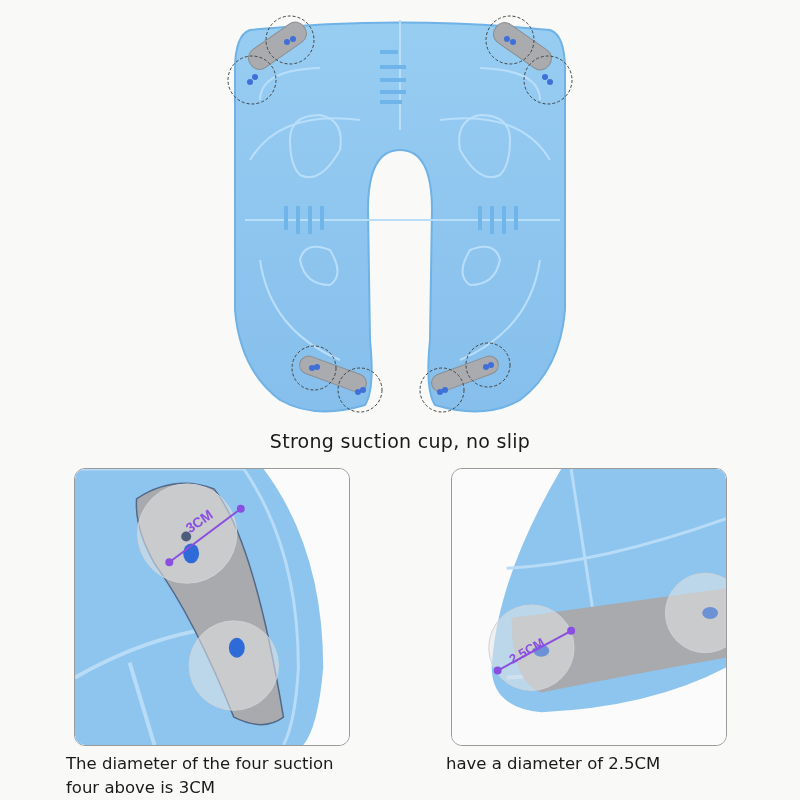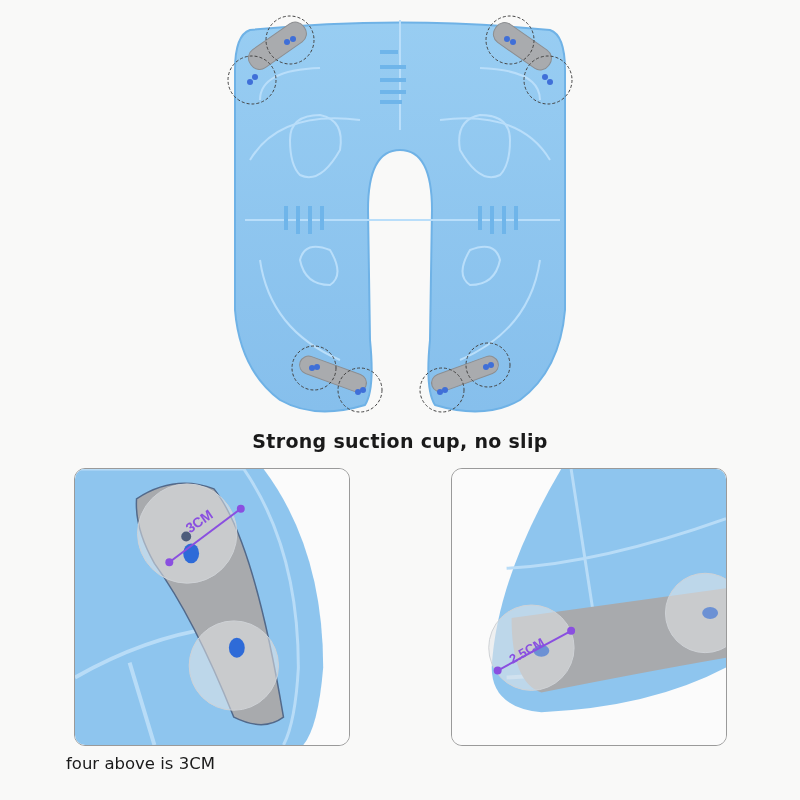--- a/index.html
+++ b/index.html
@@ -1,18 +1,18 @@
 <!DOCTYPE html>
 <html><head>
 <meta charset="utf-8">
 <style>
   html,body{margin:0;padding:0;}
   body{width:800px;height:800px;background:#f9f9f8;position:relative;overflow:hidden;font-family:"DejaVu Sans","Liberation Sans",sans-serif;}
   .hero{position:absolute;left:220px;top:10px;width:360px;height:410px;}
-  .caption-top{position:absolute;left:0;width:800px;top:430px;text-align:center;font-size:19px;color:#1a1a1a;letter-spacing:0.3px;font-weight:700;}
+  .caption-top{position:absolute;left:0;width:800px;top:430px;text-align:center;font-size:19px;color:#1a1a1a;letter-spacing:0.3px;font-weight:400;}
   .panel{position:absolute;top:468px;width:276px;height:278px;border:1.5px solid #9a9a9a;border-radius:11px;overflow:hidden;background:#fbfbfb;box-sizing:border-box;}
   .panel.left{left:74px;}
   .panel.right{left:451px;}
   .panel svg{display:block;width:100%;height:100%;}
   .pcap{position:absolute;top:752px;font-size:16.5px;line-height:24px;color:#1a1a1a;}
   .pcap.left{left:66px;width:320px;}
   .pcap.right{left:446px;width:330px;}
 </style>
 </head>
 <body>
@@ -128,16 +128,18 @@
     <ellipse cx="90" cy="183" rx="8" ry="6" fill="#2e6bd8" fill-opacity="0.6"></ellipse>
     <ellipse cx="260" cy="145" rx="8" ry="6" fill="#2e6bd8" fill-opacity="0.6"></ellipse>
     <line x1="46" y1="203" x2="120" y2="163" stroke="#8a4fe0" stroke-width="2"></line>
     <circle cx="46" cy="203" r="4" fill="#8a4fe0"></circle>
     <circle cx="120" cy="163" r="4" fill="#8a4fe0"></circle>
     <text x="55" y="190" transform="rotate(-30 70 182)" font-size="13" fill="#8a4fe0" font-family="'Liberation Sans',sans-serif" font-weight="bold">2.5CM</text>
   </svg>
 </div>
 
 <div class="pcap left">
+  <div>The diameter of the four suction</div>
   <div>four above is 3CM</div>
 </div>
 <div class="pcap right">
+  <div>have a diameter of 2.5CM</div>
 </div>
 
 </body></html>

